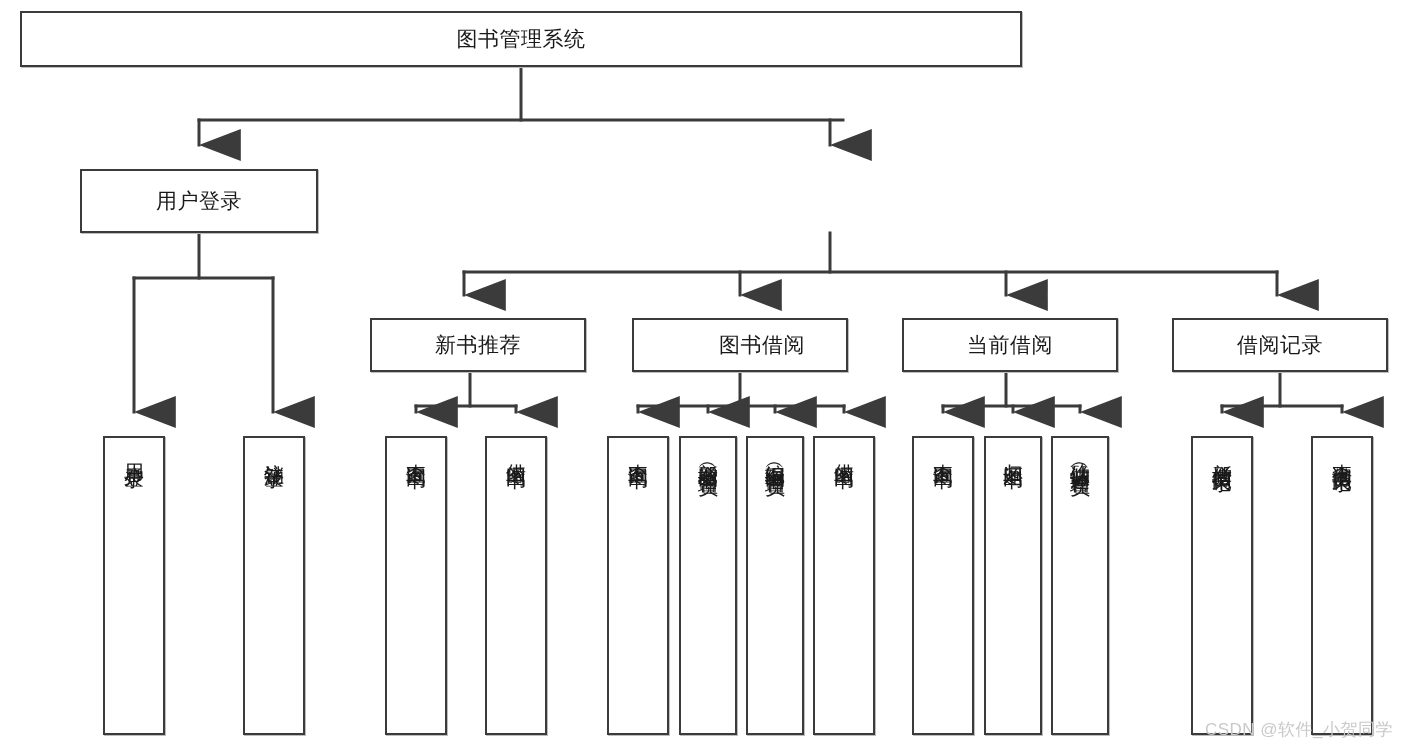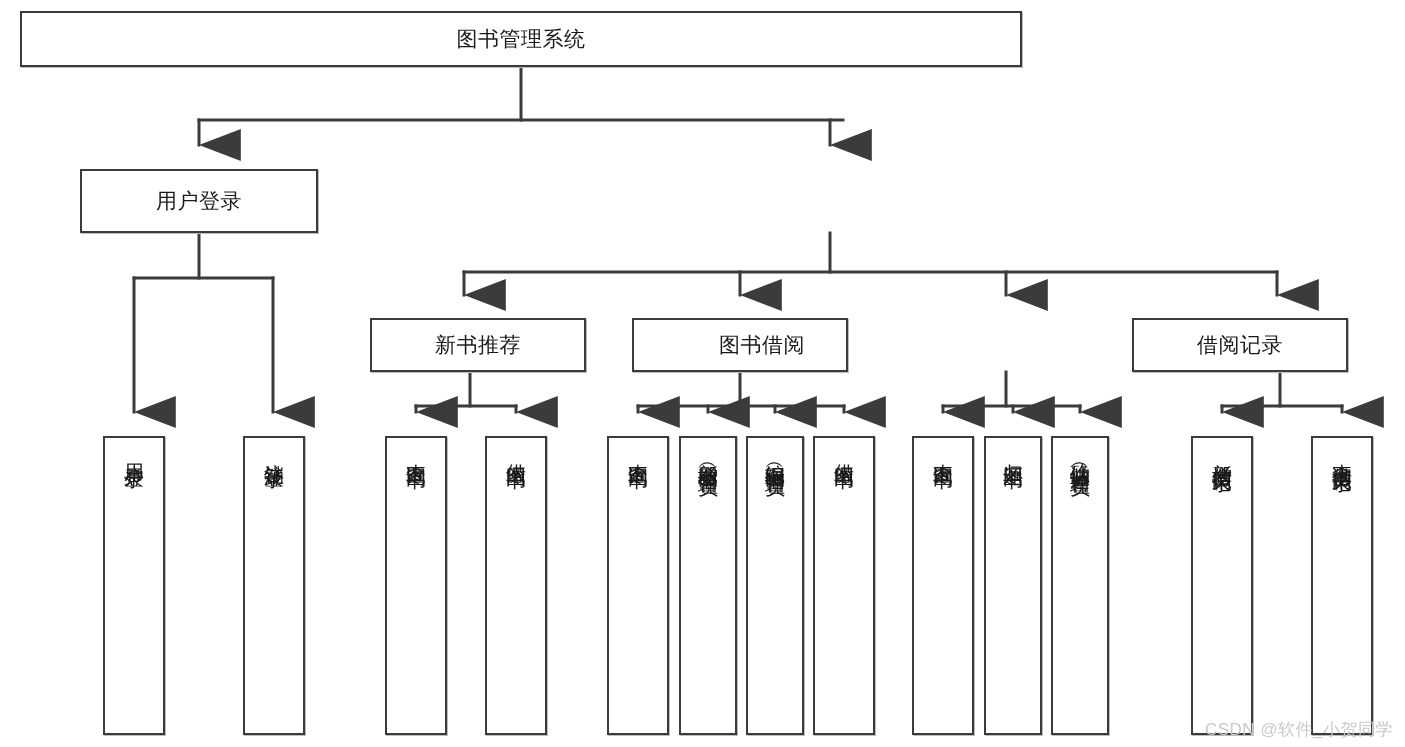--- a/index.html
+++ b/index.html
@@ -134,21 +134,24 @@
   <div class="node horizontal" style="left: 80px; top: 169px; width: 238px; height: 64px;">
     <span class="node-label">用户登录</span>
   </div>
 
   <div class="node horizontal" style="left: 362px; top: 318px; width: 216px; height: 54px; margin-left: 8px;">
     <span class="node-label">新书推荐</span>
   </div>
   <div class="node horizontal" style="left: 632px; top: 318px; width: 216px; height: 54px; padding-left: 44px;">
     <span class="node-label">图书借阅</span>
   </div>
-  <div class="node horizontal" style="left: 1132px; top: 318px; width: 216px; height: 54px;">
+  <div class="node horizontal" style="left: 902px; top: 318px; width: 216px; height: 54px;">
+    <span class="node-label">当前借阅</span>
+  </div>
+  <div class="node horizontal" style="left: 1172px; top: 318px; width: 216px; height: 54px;">
     <span class="node-label">借阅记录</span>
   </div>
 
   <div class="node vertical" style="left: 103px; top: 436px; width: 62px; height: 299px;">
     <span class="node-label">用户登录</span>
   </div>
   <div class="node vertical" style="left: 243px; top: 436px; width: 62px; height: 299px;">
     <span class="node-label">注销登录</span>
   </div>
   <div class="node vertical" style="left: 385px; top: 436px; width: 62px; height: 299px;">

